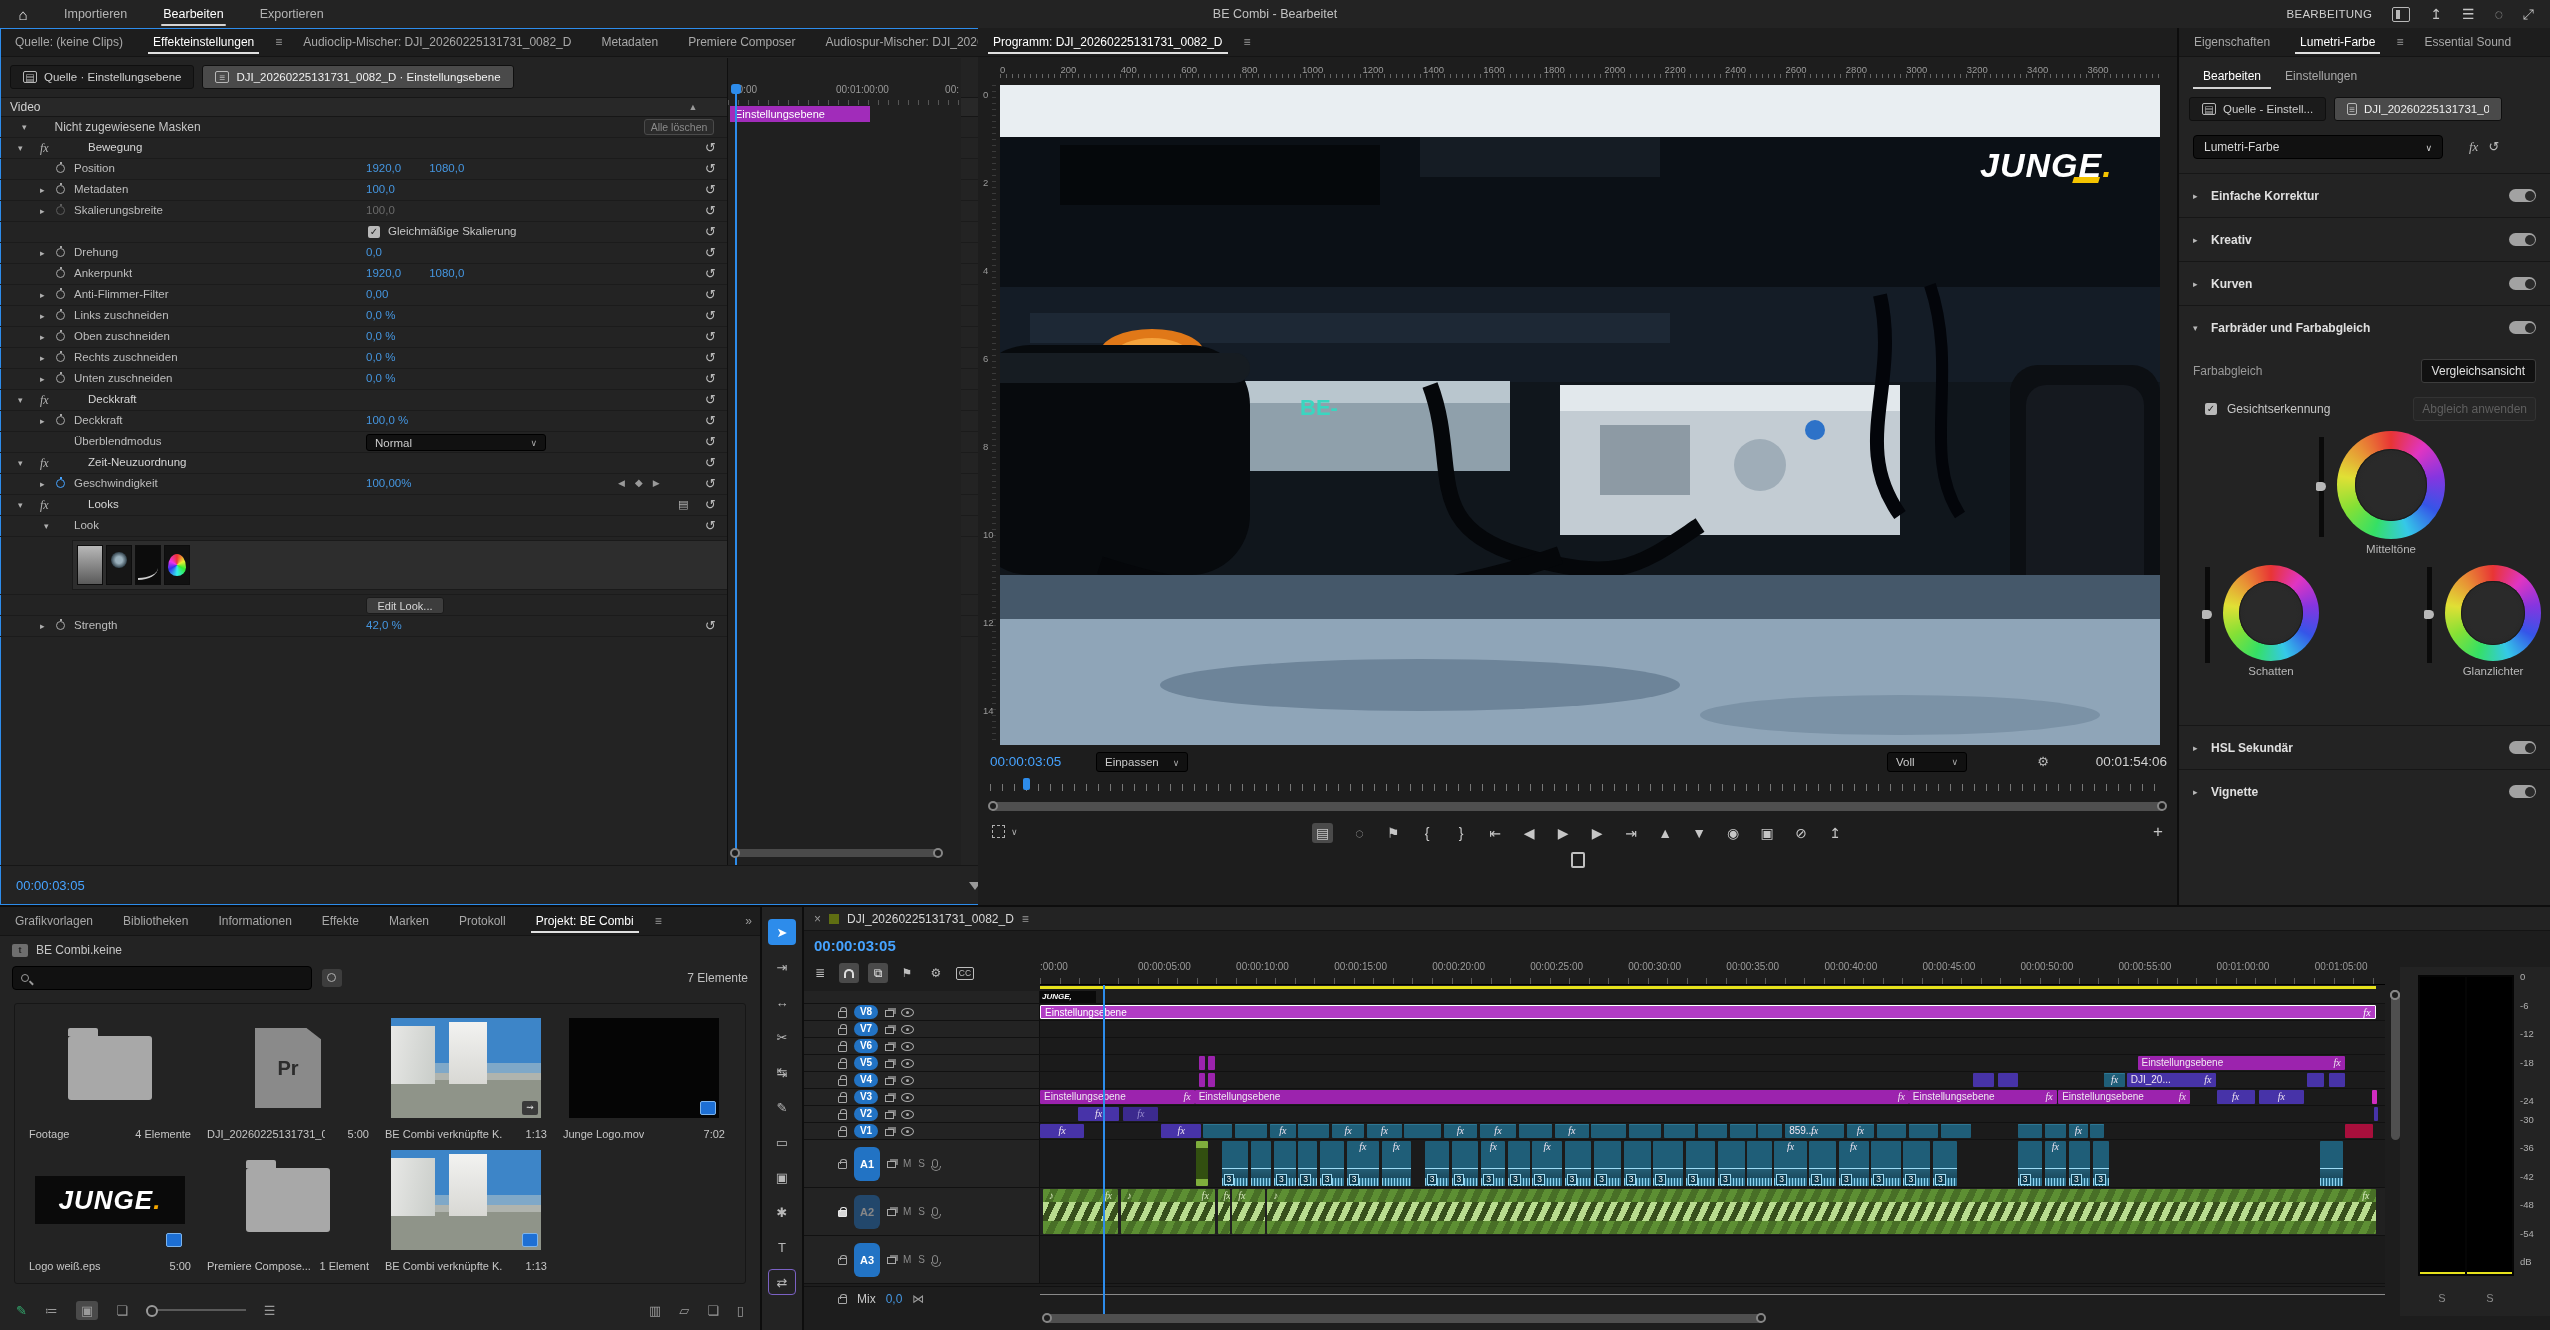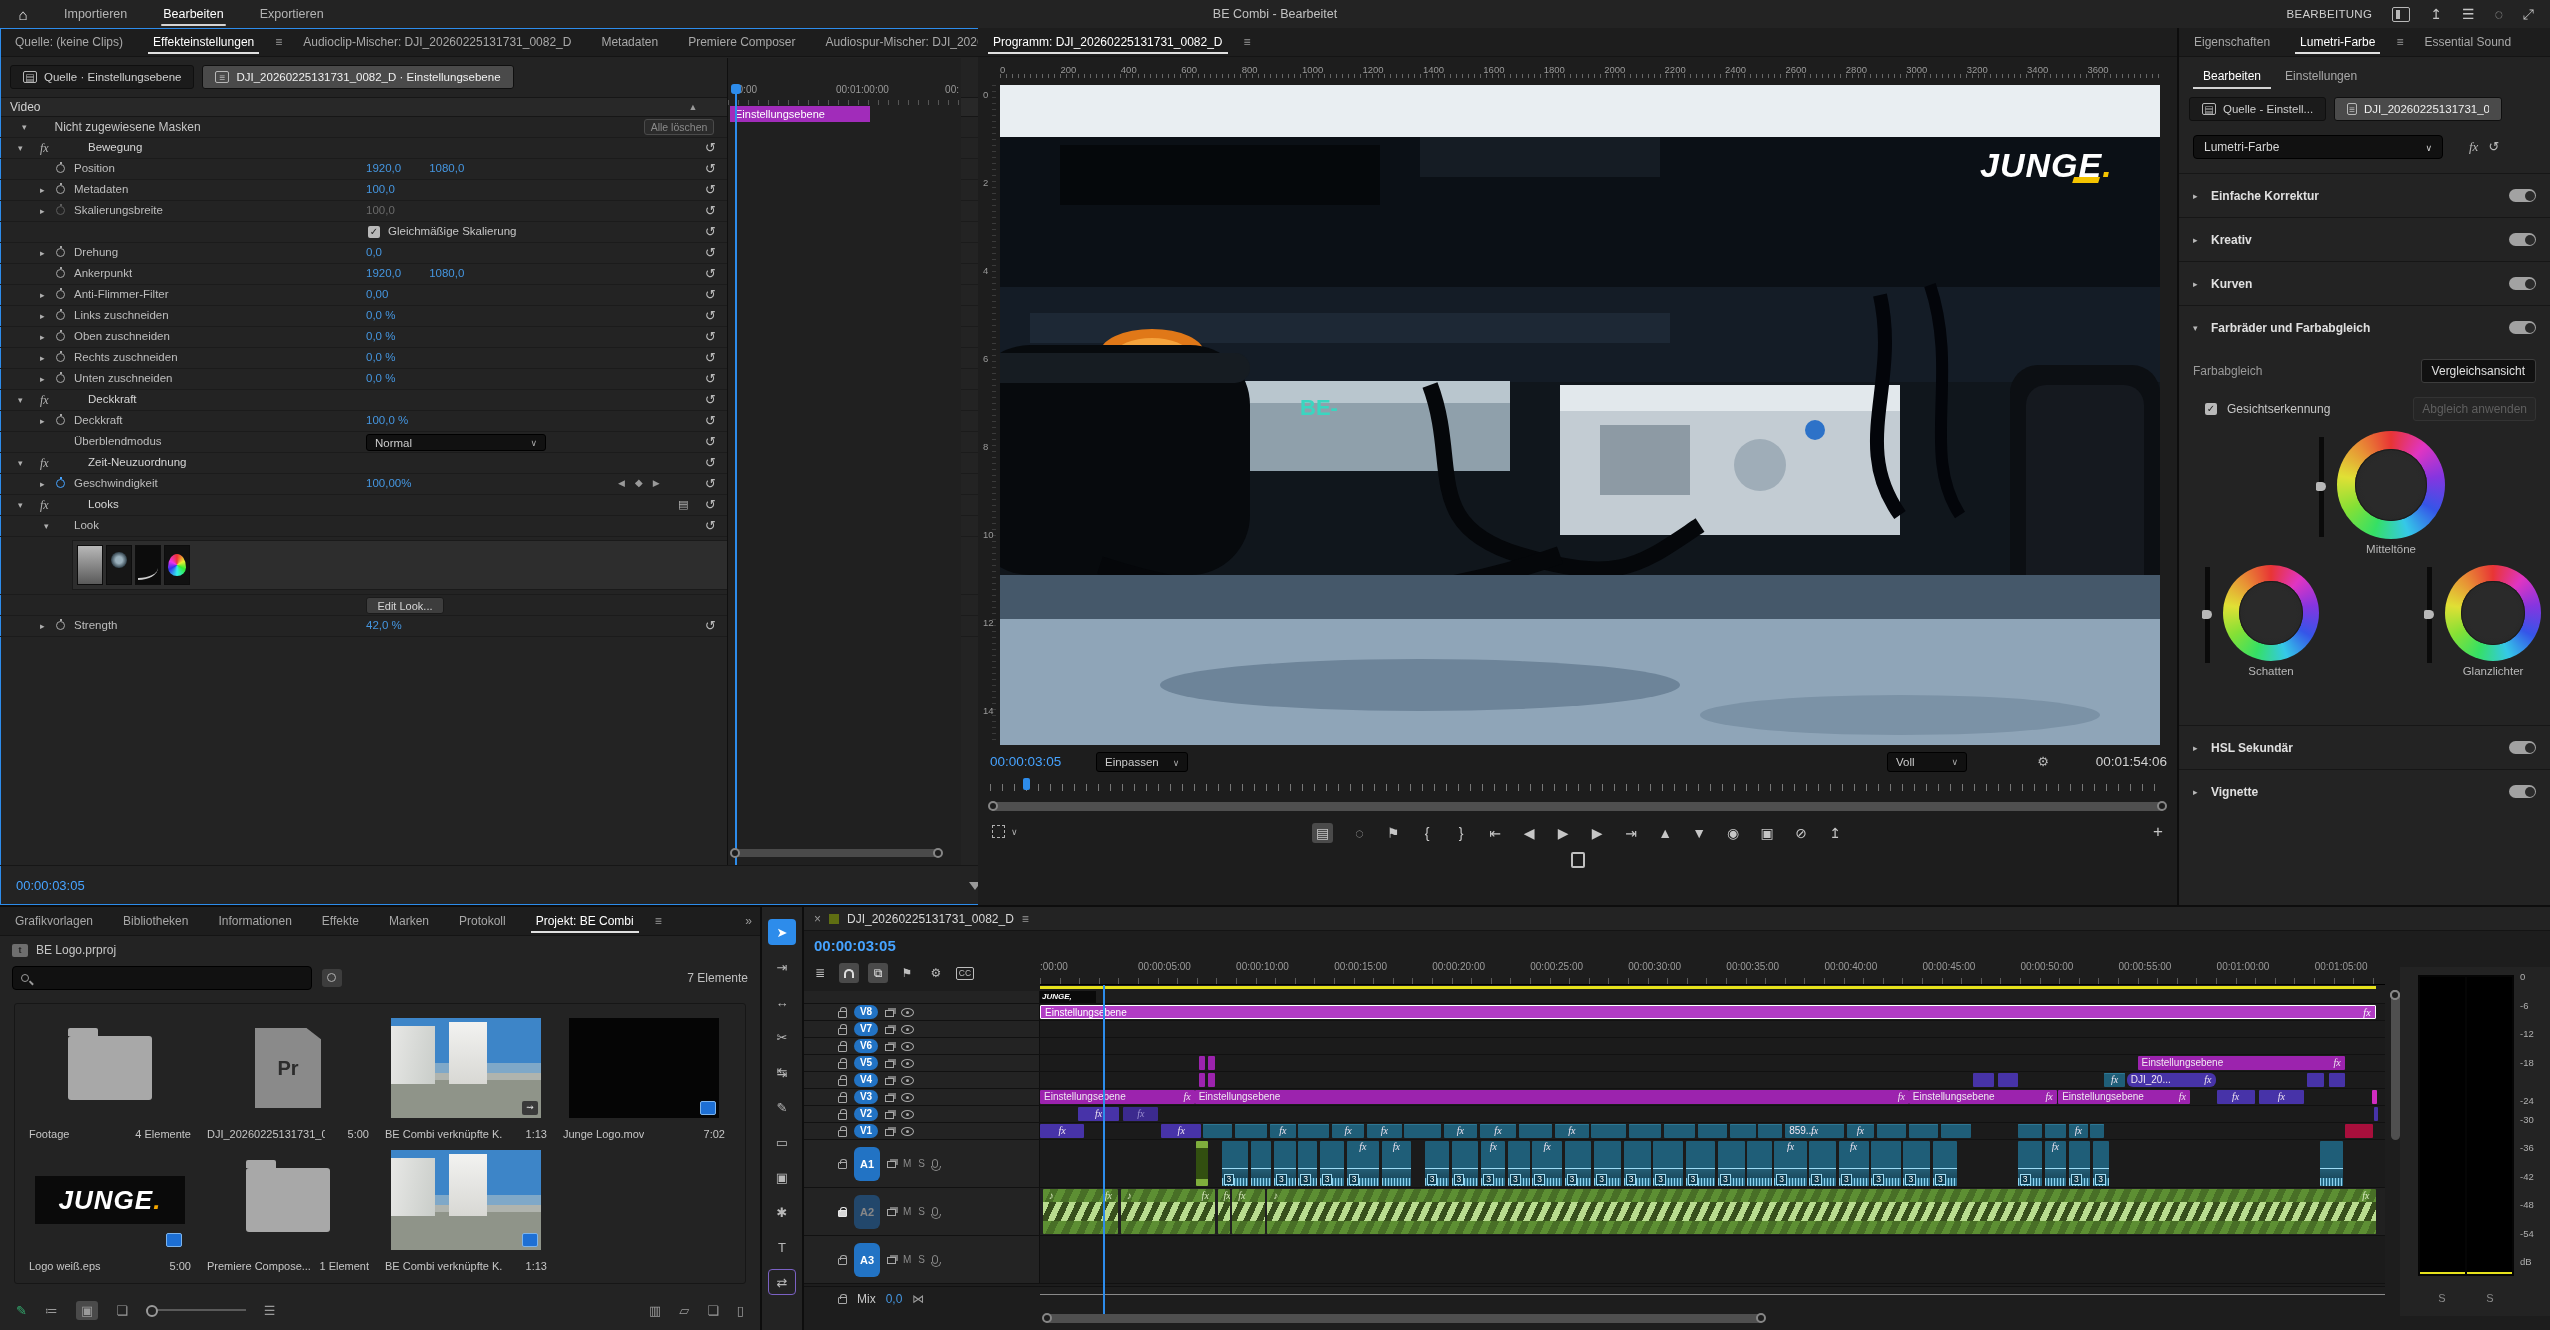--- a/index.html
+++ b/index.html
@@ -690,21 +690,21 @@
       <span class="tab">Informationen</span>
       <span class="tab">Effekte</span>
       <span class="tab">Marken</span>
       <span class="tab">Protokoll</span>
       <span class="tab active">Projekt: BE Combi</span>
       <span class="ham">≡</span>
       <span class="ovf">»</span>
     </div>
   <div id="proj-crumb">
     <span class="ic">t</span>
-    <span>BE Logo.prproj</span>
+    <span>BE Combi.keine</span>
   </div>
   <div id="proj-search">
     <span class="box">
         <span class="i-mag"></span>
         <input type="text" style="">
       </span>
     <span class="inbtn"></span>
     <span class="cnt">7 Elemente</span>
   </div>
   <div id="proj-grid">
@@ -903,21 +903,21 @@
           <span class="i-eye"></span>
         </span>
         <span class="tbody">
           <div class="clip p" style="left: 11.8%; width: 0.5%;"></div>
           <div class="clip p" style="left: 12.5%; width: 0.5%;"></div>
           <div class="clip v" style="left: 69.4%; width: 1.5%;"></div>
           <div class="clip v" style="left: 71.2%; width: 1.5%;"></div>
           <div class="clip t" style="left: 79.1%; width: 1.6%;">
             <span class="cl-fxc fxi">fx</span>
           </div>
-          <div class="clip v" style="left: 80.8%; width: 6.6%; border-radius: 6px;"><span class="cl-label">DJI_20...</span><span class="cl-fxr fxi">fx</span></div>
+          <div class="clip v" style="left: 80.8%; width: 6.6%;"><span class="cl-label">DJI_20...</span><span class="cl-fxr fxi">fx</span></div>
           <div class="clip v" style="left: 94.2%; width: 1.3%;"></div>
           <div class="clip v" style="left: 95.8%; width: 1.2%;"></div>
         </span>
       </div>
       <div class="trow" style="height: 17px;">
         <span class="thead">
           <span class="i-lock"></span>
           <span class="tbadge">V3</span>
           <span class="i-sync"></span>
           <span class="i-eye"></span>

